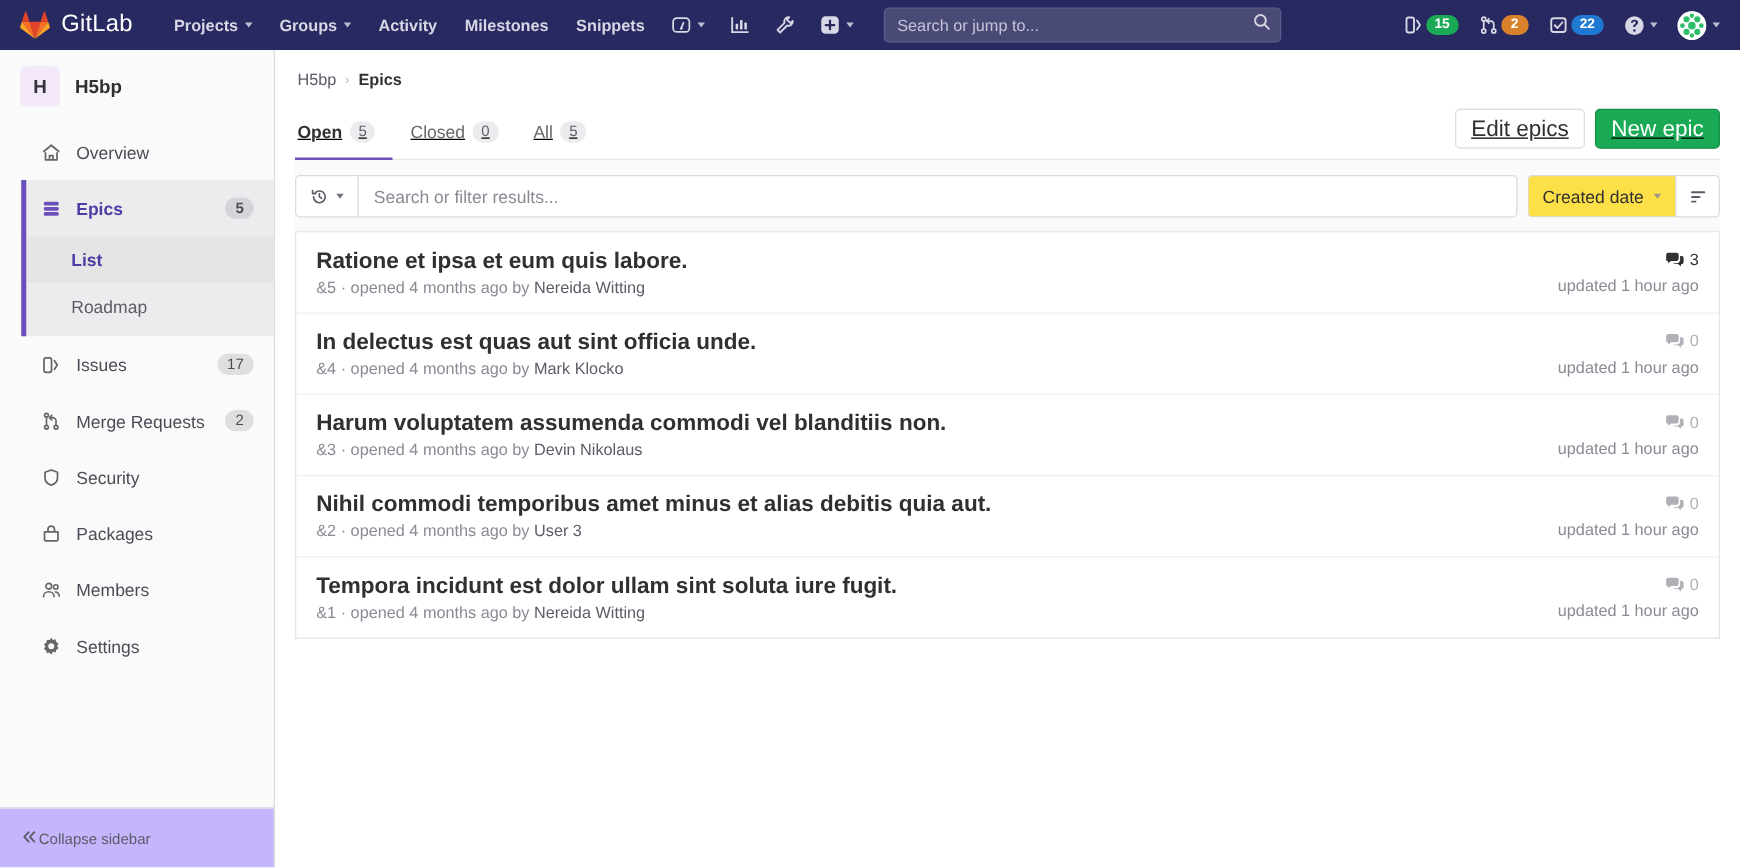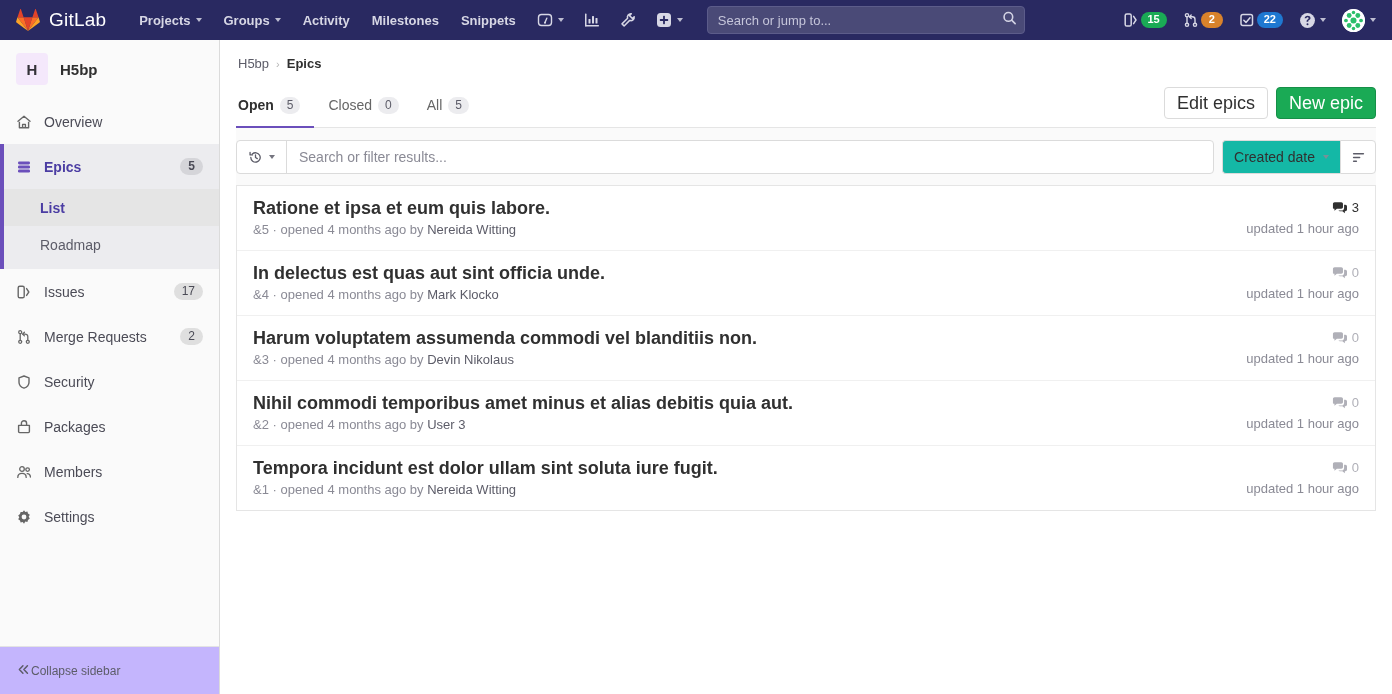--- a/index.html
+++ b/index.html
@@ -93,21 +93,21 @@
     border-bottom: 1px solid transparent;
   }
   .group-avatar {
     width: 32px; height: 32px; border-radius: 4px;
     background: #f4e8fb; color: #333238;
     font-size: 15px; font-weight: bold;
     display: flex; align-items: center; justify-content: center;
   }
   .group-name { font-size: 15px; font-weight: bold; color: #303030; }
 
-  .nav-sec { position: relative; }
+  .nav-sec { position: relative; margin-left: 17px; }
   .nav-sec.active { background: #ececef; }
   .nav-sec.active::before {
     content: ""; position: absolute; left: 0; top: 0; bottom: 0; width: 4px;
     background: #6b4fbb;
   }
   .side-item {
     display: flex; align-items: center;
     height: 45px; padding: 0 16px 0 16px;
     color: #4b4b56; font-size: 14px; cursor: pointer;
   }
@@ -152,20 +152,21 @@
   }
   .bc-link { color: #5c5c68; cursor: pointer; }
   .bc-sep { color: #b5b5b5; font-size: 11px; }
   .bc-current { color: #303030; font-weight: bold; cursor: pointer; }
 
   .tabs-bar {
     margin: 12px 16px 0 16px;
     border-bottom: 1px solid #e5e5e5;
     display: flex; align-items: flex-end; position: relative;
     height: 45px;
+    text-decoration: underline;
   }
   .tabs { display: flex; align-items: flex-end; height: 100%; }
   .tab {
     display: flex; align-items: center; gap: 6px;
     padding: 0 14px; height: 100%;
     font-size: 14px; color: #666; cursor: pointer;
     border-bottom: 2px solid transparent;
     margin-bottom: -1px;
   }
   .tab:first-child { padding-left: 2px; }
@@ -203,21 +204,21 @@
   }
   .filter-input {
     flex: 1; border: 0; outline: none;
     font-size: 14px; color: #303030; padding: 0 12px;
     font-family: "Liberation Sans", sans-serif; background: transparent;
   }
   .filter-input::placeholder { color: #8a8a95; opacity: 1; }
   .sort-group { display: flex; align-items: stretch; height: 34px; }
   .sort-select {
     display: flex; align-items: center; gap: 8px;
-    background: #14b8a6; border: 1px solid #dbdbdb; border-right: 0;
+    background: #fde047; border: 1px solid #dbdbdb; border-right: 0;
     border-radius: 4px 0 0 4px;
     padding: 0 11px; font-size: 14px; color: #303030; cursor: pointer;
     white-space: nowrap;
   }
   .sort-dir {
     display: flex; align-items: center; justify-content: center;
     width: 36px;
     background: #fff; border: 1px solid #dbdbdb;
     border-radius: 0 4px 4px 0;
     color: #5c5c68; cursor: pointer;

